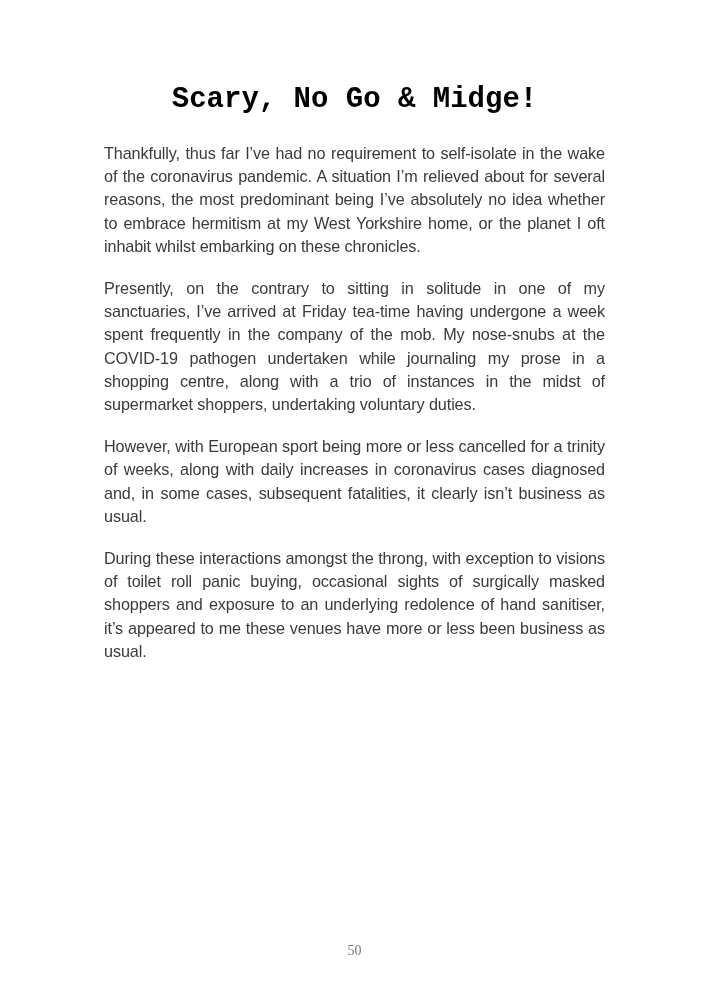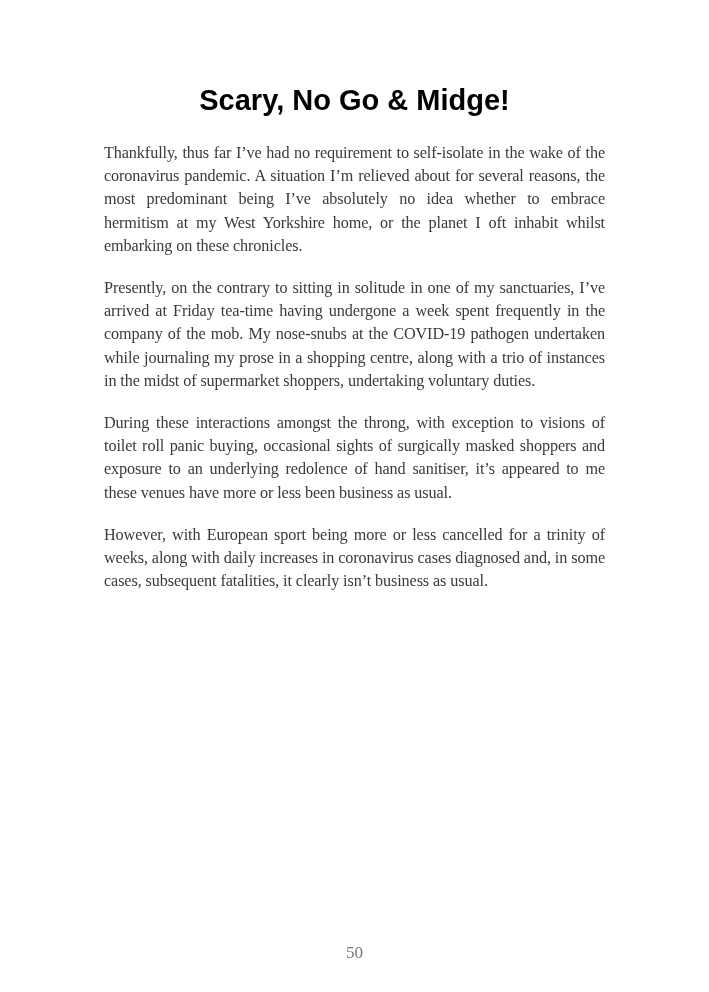--- a/index.html
+++ b/index.html
@@ -19,60 +19,60 @@
       width: 709px;
       height: 992px;
       background: #ffffff;
     }
     .title {
       position: absolute;
       top: 82px;
       left: 0;
       width: 709px;
       text-align: center;
-      font-family: Liberation Sans, sans-serif;
+      font-family: Liberation Mono, monospace;
       font-weight: bold;
       font-size: 29px;
       color: #000000;
       margin: 0;
       line-height: 36px;
     }
     .body-text {
       position: absolute;
       top: 142px;
       left: 104px;
       width: 501px;
     }
     .para {
-      font-family: Liberation Serif, serif;
+      font-family: Liberation Sans, sans-serif;
       font-size: 16.2px;
       line-height: 23.2px;
       color: #3a3a3a;
       text-align: justify;
       margin: 0 0 19px 0;
       letter-spacing: -0.1px;
     }
     .page-number {
       position: absolute;
       top: 943px;
       left: 0;
       width: 709px;
       text-align: center;
       font-family: "Liberation Serif", serif;
-      font-size: 17px;
+      font-size: 14px;
       color: #777777;
     }
   </style>
 </head>
 <body>
 
 <div class="page">
   <h1 class="title">Scary, No Go &amp; Midge!</h1>
 
   <div class="body-text">
     <p class="para">Thankfully, thus far I’ve had no requirement to self-isolate in the wake of the coronavirus pandemic. A situation I’m relieved about for several reasons, the most predominant being I’ve absolutely no idea whether to embrace hermitism at my West Yorkshire home, or the planet I oft inhabit whilst embarking on these chronicles.</p>
     <p class="para">Presently, on the contrary to sitting in solitude in one of my sanctuaries, I’ve arrived at Friday tea-time having undergone a week spent frequently in the company of the mob. My nose-snubs at the COVID-19 pathogen undertaken while journaling my prose in a shopping centre, along with a trio of instances in the midst of supermarket shoppers, undertaking voluntary duties.</p>
+    <p class="para">However, with European sport being more or less cancelled for a trinity of weeks, along with daily increases in coronavirus cases diagnosed and, in some cases, subsequent fatalities, it clearly isn’t business as usual.</p>
     <p class="para">During these interactions amongst the throng, with exception to visions of toilet roll panic buying, occasional sights of surgically masked shoppers and exposure to an underlying redolence of hand sanitiser, it’s appeared to me these venues have more or less been business as usual.</p>
-    <p class="para">However, with European sport being more or less cancelled for a trinity of weeks, along with daily increases in coronavirus cases diagnosed and, in some cases, subsequent fatalities, it clearly isn’t business as usual.</p>
   </div>
 
   <div class="page-number">50</div>
 </div>
 
 </body></html>

